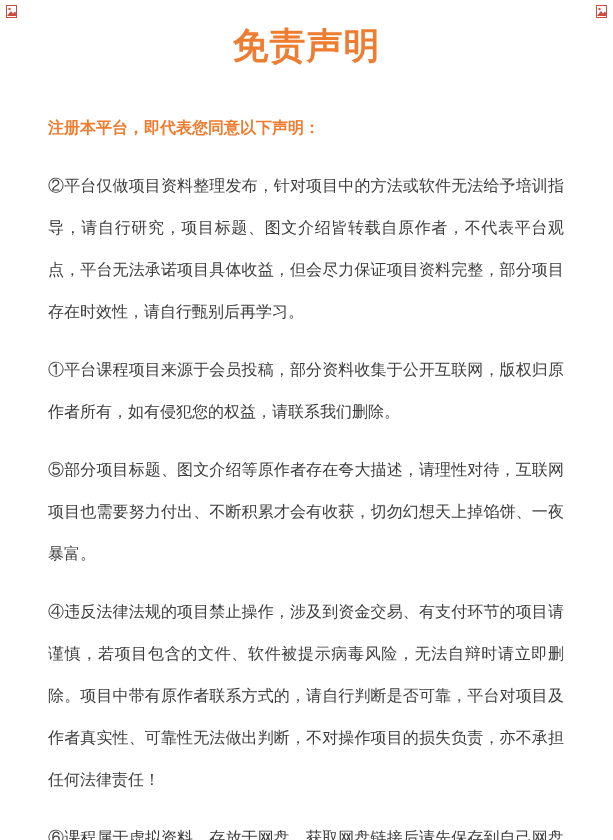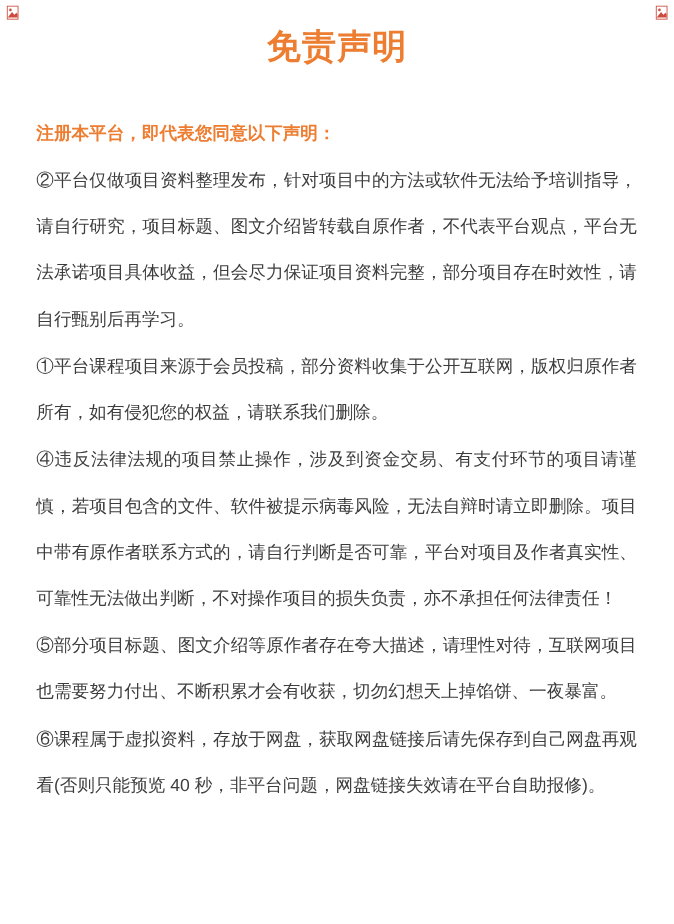--- a/index.html
+++ b/index.html
@@ -21,37 +21,37 @@
     width: 11px;
     height: 13px;
     color: var(--broken_icon, #CC4B3E);
   }
   .corner-icon.left  { left: 6px; }
   .corner-icon.right { right: 6px; }
   .corner-icon svg { display: block; width: 11px; height: 13px; }
   .doc-title {
     margin: 24px 0 0 0;
     text-align: center;
-    font-size: 31px;
+    font-size: 36px;
     line-height: 1.2;
     font-weight: bold;
     letter-spacing: 1px;
     color: var(--accent, #ED7D31);
   }
   .content {
     margin-top: 40px;
     padding: 0 33px 0 32px;
     font-size: 16px;
     line-height: 42px;
     color: var(--body_text, #3D3D3D);
     text-align: justify;
     text-justify: inter-ideograph;
   }
   .content p {
-    margin: 1px;
+    margin: 16px;
     padding: 0;
   }
   .intro {
     color: var(--accent, #ED7D31);
     font-weight: bold;
   }
 </style>
 </head>
 <body>
 
@@ -72,18 +72,18 @@
       <path d="M1 11 L5 6 L7 8.5 L9 6.5 L10 8 L10 11 Z" fill="currentColor"></path>
     </svg>
   </span>
 
   <h1 class="doc-title">免责声明</h1>
 
   <div class="content">
     <p class="intro">注册本平台，即代表您同意以下声明：</p>
     <p class="para">②平台仅做项目资料整理发布，针对项目中的方法或软件无法给予培训指导，请自行研究，项目标题、图文介绍皆转载自原作者，不代表平台观点，平台无法承诺项目具体收益，但会尽力保证项目资料完整，部分项目存在时效性，请自行甄别后再学习。</p>
     <p class="para">①平台课程项目来源于会员投稿，部分资料收集于公开互联网，版权归原作者所有，如有侵犯您的权益，请联系我们删除。</p>
+    <p class="para">⑤部分项目标题、图文介绍等原作者存在夸大描述，请理性对待，互联网项目也需要努力付出、不断积累才会有收获，切勿幻想天上掉馅饼、一夜暴富。</p>
     <p class="para">④违反法律法规的项目禁止操作，涉及到资金交易、有支付环节的项目请谨慎，若项目包含的文件、软件被提示病毒风险，无法自辩时请立即删除。项目中带有原作者联系方式的，请自行判断是否可靠，平台对项目及作者真实性、可靠性无法做出判断，不对操作项目的损失负责，亦不承担任何法律责任！</p>
-    <p class="para">⑤部分项目标题、图文介绍等原作者存在夸大描述，请理性对待，互联网项目也需要努力付出、不断积累才会有收获，切勿幻想天上掉馅饼、一夜暴富。</p>
     <p class="para">⑥课程属于虚拟资料，存放于网盘，获取网盘链接后请先保存到自己网盘再观看(否则只能预览 40 秒，非平台问题，网盘链接失效请在平台自助报修)。</p>
   </div>
 
 </div>
 
 </body></html>

